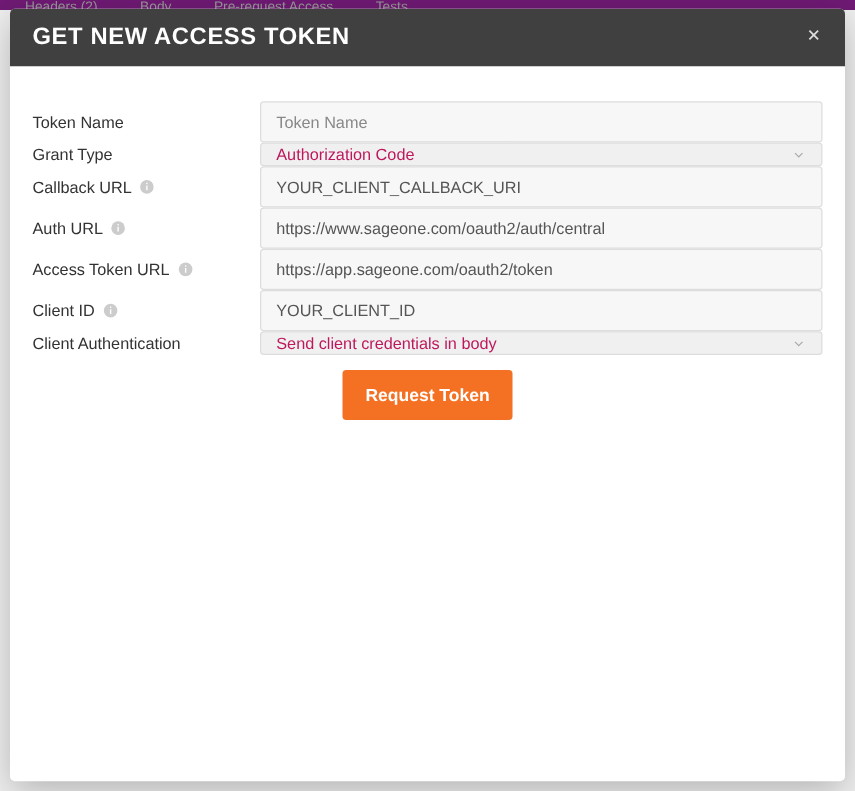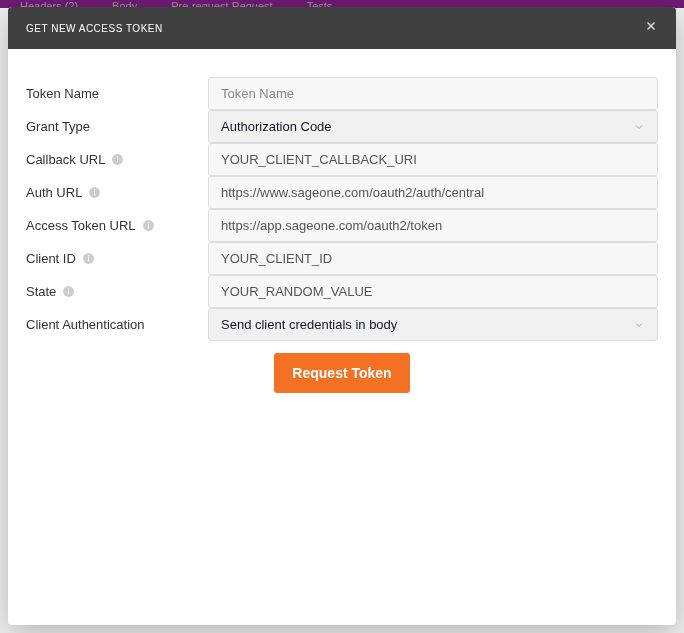--- a/index.html
+++ b/index.html
@@ -39,22 +39,22 @@
     }
     .modal-header {
       background: #404040;
       color: #fff;
       padding: 12px 18px;
       display: flex;
       justify-content: space-between;
       align-items: center;
     }
     .modal-title {
-      font-size: 10px;
-      font-weight: 400;
+      font-size: 19px;
+      font-weight: 700;
       letter-spacing: 0.5px;
     }
     .close-btn {
       cursor: pointer;
       color: #ddd;
       display: flex;
       align-items: center;
       justify-content: center;
     }
     .close-btn svg { width: 14px; height: 14px; }
@@ -92,26 +92,26 @@
       border-radius: 3px;
       padding: 0 12px;
       font-size: 13px;
       color: #555;
       background: #f7f7f7;
       font-family: inherit;
     }
     .form-control::placeholder { color: #888; }
     .form-select {
       flex: 1;
-      height: 33px;
+      height: 19px;
       border: 1px solid #ddd;
       border-radius: 3px;
       padding: 0 12px;
       font-size: 13px;
-      color: #0f172a;
+      color: #be185d;
       background: #f0f0f0;
       display: flex;
       align-items: center;
       justify-content: space-between;
       cursor: pointer;
     }
     .chevron {
       color: #aaa;
       display: flex;
     }
@@ -133,21 +133,21 @@
       cursor: pointer;
       font-family: inherit;
     }
   </style>
 </head>
 <body>
 
 <div class="backdrop-tabs">
   <span>Headers (2)</span>
   <span>Body</span>
-  <span>Pre-request Request</span>
+  <span>Pre-request Access</span>
   <span>Tests</span>
 </div>
 
 <div class="modal">
   <div class="modal-header">
     <div class="modal-title">GET NEW ACCESS TOKEN</div>
     <div class="close-btn">
       <span>
         <svg viewBox="0 0 24 24" fill="none" stroke="currentColor" stroke-width="2.5">
             <line x1="18" y1="6" x2="6" y2="18"></line>
@@ -231,33 +231,20 @@
               <rect x="11" y="10" width="2" height="7" fill="#fff"></rect>
               <rect x="11" y="6" width="2" height="2" fill="#fff"></rect>
             </svg>
         </span>
       </div>
       <input class="form-control" type="text" value="YOUR_CLIENT_ID" style="">
     </div>
 
 
 
-    <div class="form-row">
-      <div class="form-label">
-        <span>State</span>
-        <span class="info-icon">
-          <svg viewBox="0 0 24 24" fill="currentColor">
-              <circle cx="12" cy="12" r="10"></circle>
-              <rect x="11" y="10" width="2" height="7" fill="#fff"></rect>
-              <rect x="11" y="6" width="2" height="2" fill="#fff"></rect>
-            </svg>
-        </span>
-      </div>
-      <input class="form-control" type="text" value="YOUR_RANDOM_VALUE" style="">
-    </div>
 
     <div class="form-row">
       <div class="form-label">
         <span>Client Authentication</span>
       </div>
       <div class="form-select">
         <span>Send client credentials in body</span>
         <span class="chevron">
           <svg viewBox="0 0 24 24" fill="none" stroke="currentColor" stroke-width="2">
               <polyline points="6 9 12 15 18 9"></polyline>

